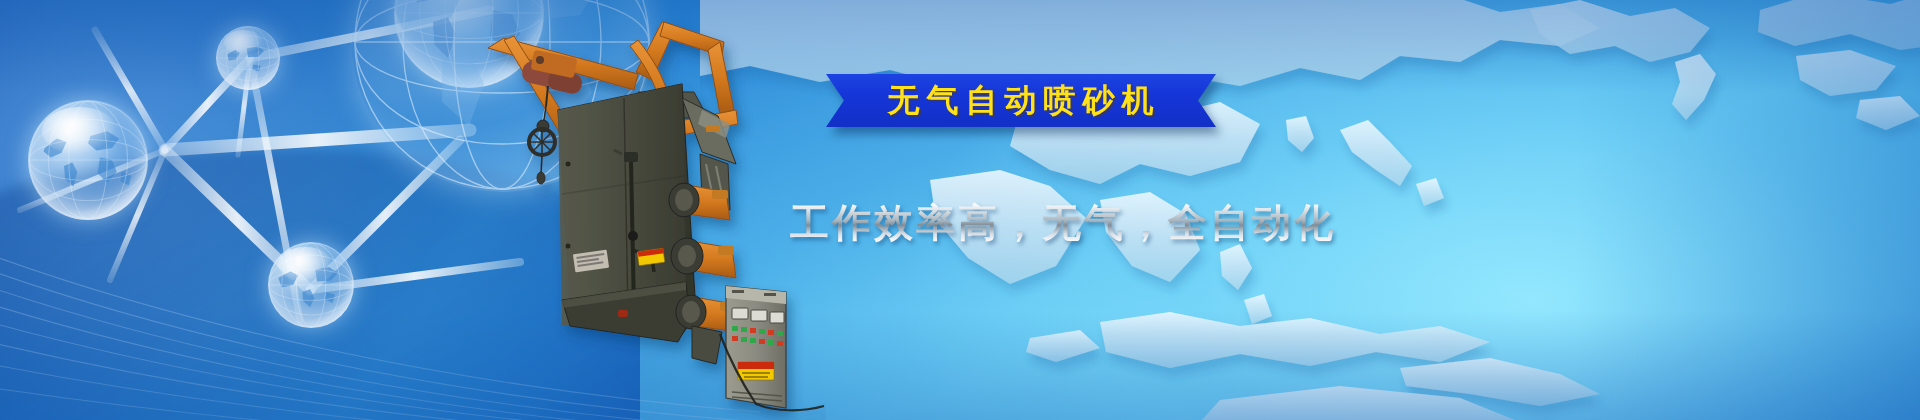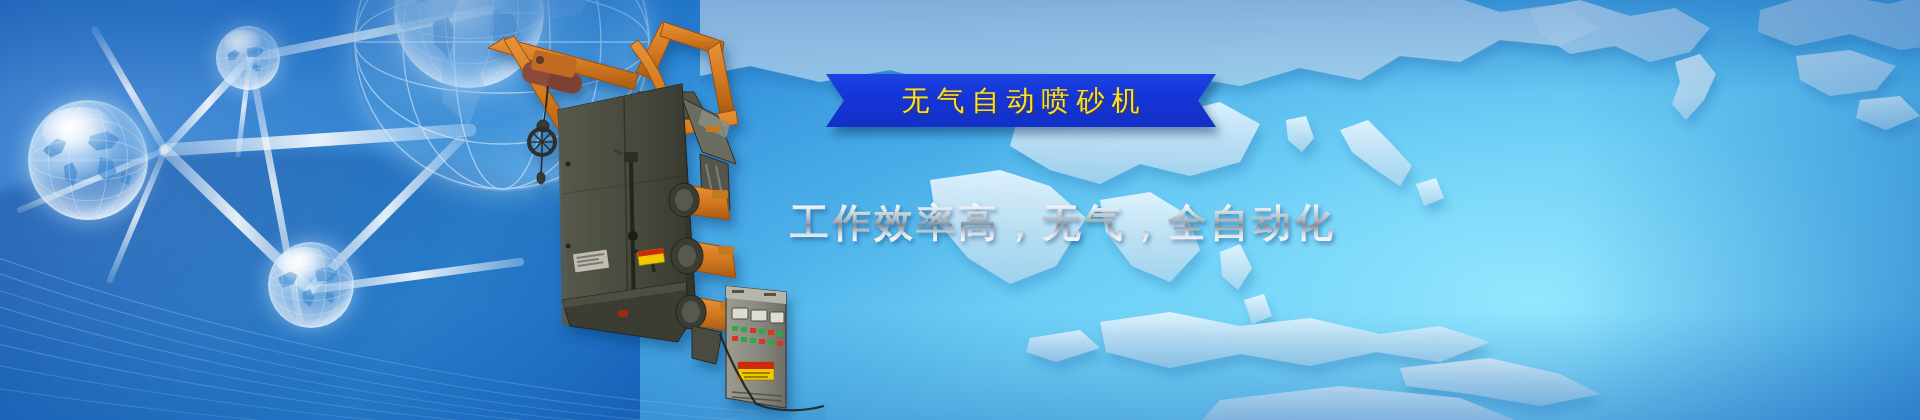--- a/index.html
+++ b/index.html
@@ -92,21 +92,21 @@
     clip-path:polygon(0 0, 100% 0, 100% 100%, 0 100%, 4.6% 50%);
   }
   .ribbon-shape.right{
     clip-path:polygon(0 0, 100% 0, 95.4% 50%, 100% 100%, 0 100%, 4.6% 50%);
   }
   .ribbon-text{
     position:absolute; inset:0;
     display:flex; align-items:center; justify-content:center;
     color:#ffe11a;
     font-family:"DejaVu Sans","Liberation Sans",sans-serif;
-    font-weight:normal; font-size:28px; letter-spacing:7px;
+    font-weight:bold; font-size:32px; letter-spacing:7px;
     text-shadow:2px 2px 0 rgba(90,60,0,.45);
     padding-left:6px;
   }
 
   
   .subtitle{
     position:absolute; left:790px; top:196px; width:680px;
     font-family:"DejaVu Sans","Liberation Sans",sans-serif;
     font-weight:bold; font-size:39px; letter-spacing:3px;
     white-space:nowrap;

